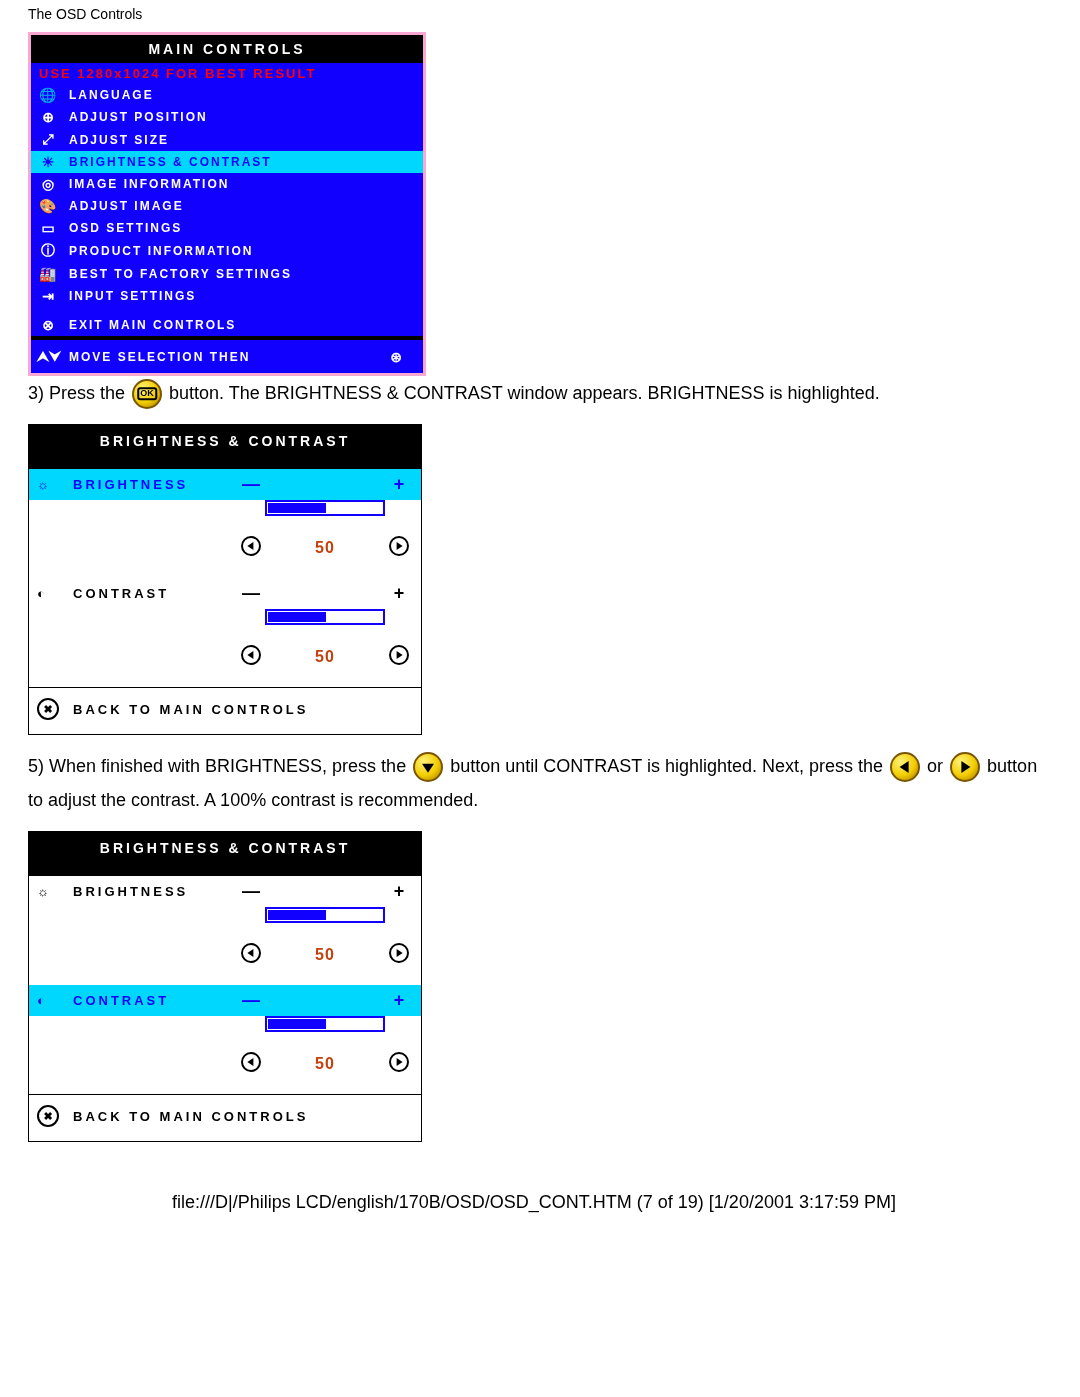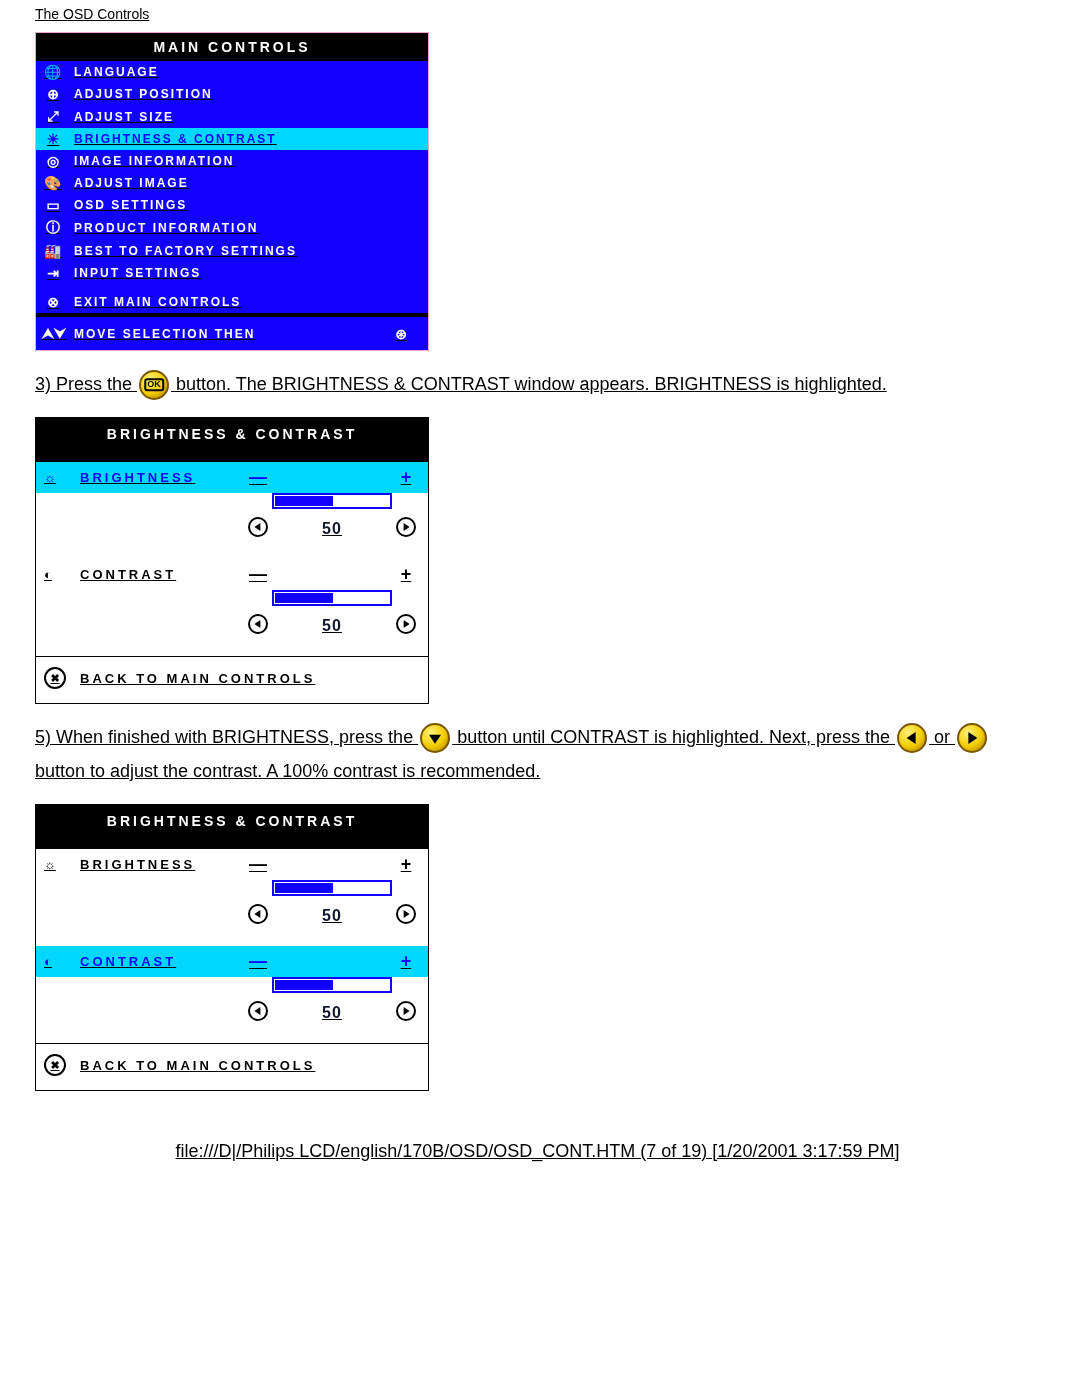--- a/index.html
+++ b/index.html
@@ -3,31 +3,30 @@
 <meta charset="utf-8">
 <style>
   body {
     margin: 0;
     padding: 0;
     font-family: Arial, Helvetica, sans-serif;
     background: #fff;
     width: 1080px;
   }
   .page {
-    padding: 6px 40px 20px 35px;
-    text-decoration: underline;
+    padding: 6px 40px 20px 28px;
   }
   .hdr {
     font-size: 14px;
     margin-bottom: 10px;
   }
   .step {
     font-size: 18px;
     line-height: 34px;
-    margin: 16px 0;
+    margin: 0 0;
   }
   .yellow-btn {
     display: inline-block;
     vertical-align: middle;
     width: 26px;
     height: 26px;
     border-radius: 50%;
     background: radial-gradient(circle at 35% 30%, #fff27a, #f3cd00 55%, #a07400);
     border: 2px solid #7a5600;
     position: relative;
@@ -70,21 +69,21 @@
     border-left: 6px solid transparent;
     border-right: 6px solid transparent;
     border-top: 9px solid #000;
     transform: translate(-50%, -35%);
   }
 
   
   .osd-main {
     width: 392px;
     background: #000;
-    border: 1px solid #f9a8d4;
+    border: 3px solid #f9a8d4;
   }
   .osd-title {
     background: #000;
     color: #fff;
     font-weight: bold;
     letter-spacing: 3px;
     text-align: center;
     padding: 6px 0;
     font-size: 14px;
   }
@@ -169,22 +168,23 @@
   .bar-inner {
     position: absolute;
     top: 1px; bottom: 1px; left: 1px;
     background: #1200ff;
   }
   .bc-val-row {
     display: grid;
     grid-template-columns: 36px 1fr 28px 120px 28px;
     align-items: center;
     padding: 2px 8px 18px 8px;
-    color: #0f172a;
-    font-weight: bold;
+    color: #c2410c;
+    font-weight: bold;
+    margin-top: 12px;
   }
   .arrow-ctl {
     display:inline-block;
     width:16px;height:16px;
     border:2px solid #000;
     border-radius:50%;
     position:relative;
   }
   .arrow-ctl::after{
     content:"";
@@ -221,20 +221,21 @@
   }
 </style>
 </head>
 <body>
 
 <div class="page">
   <div class="hdr">The OSD Controls</div>
 
   <div class="osd-main">
     <div class="osd-title">MAIN CONTROLS</div>
+    <div class="osd-hint">USE 1280x1024 FOR BEST RESULT</div>
     <div class="osd-row">
         <span class="osd-icon">🌐</span>
         <span>LANGUAGE</span>
       </div>
     <div class="osd-row">
         <span class="osd-icon">⊕</span>
         <span>ADJUST POSITION</span>
       </div>
     <div class="osd-row">
         <span class="osd-icon">⤢</span>

